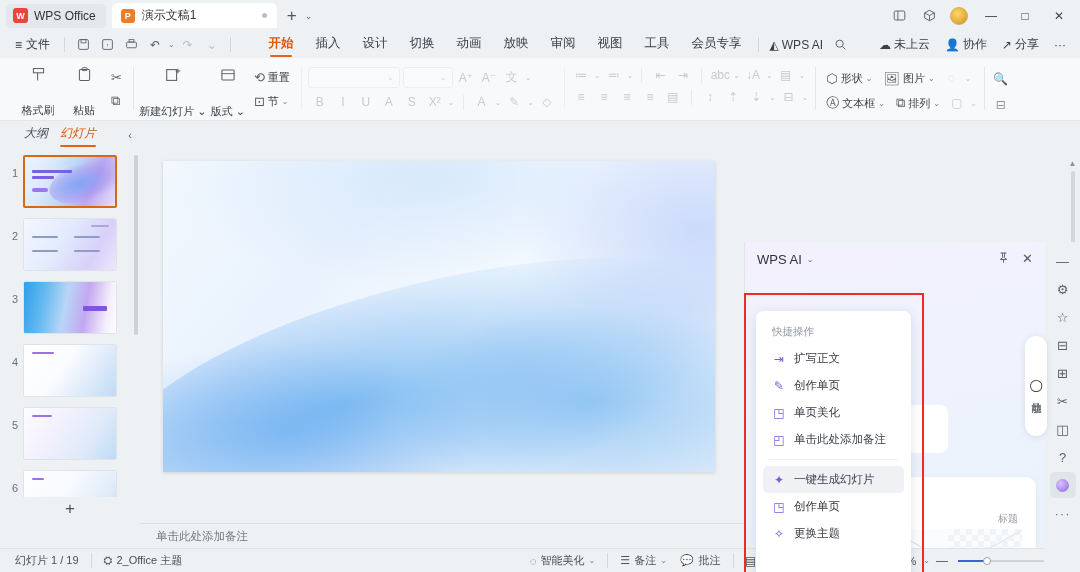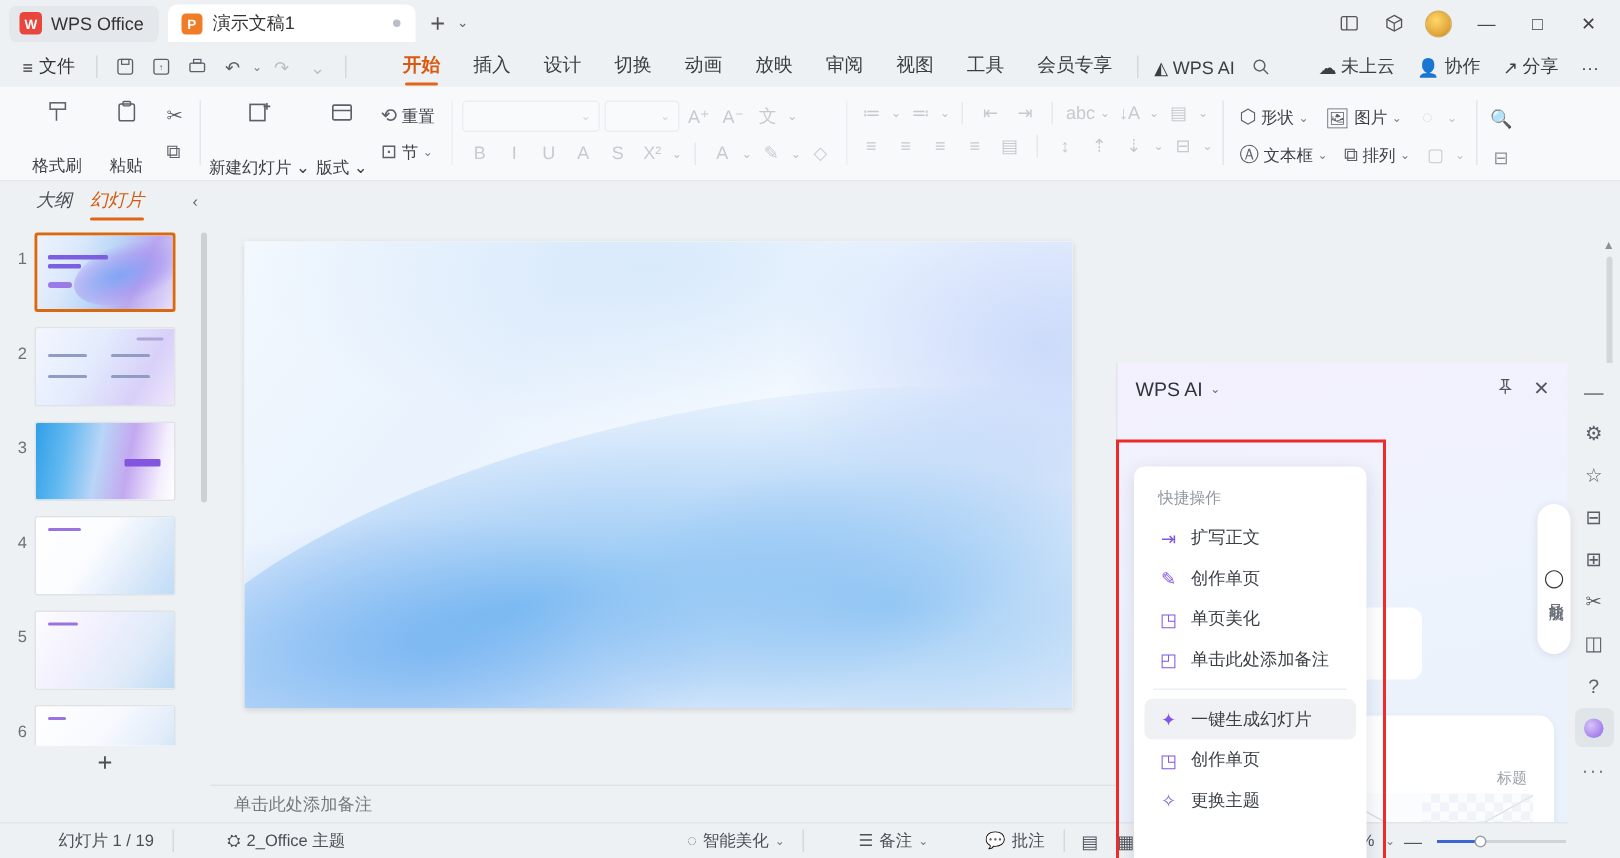--- a/index.html
+++ b/index.html
@@ -246,21 +246,21 @@
     z-index:46;
   }
   .rail-float .vt { writing-mode:vertical-rl; font-size:10px; color:#6a7078; }
 
   
   .statusbar {
     position:absolute; left:0; bottom:0; width:1080px; height:24px;
     background:#eef1f4; border-top:1px solid #e1e5ea;
     display:flex; align-items:center; padding:0 8px; font-size:11px; color:#4a5057;
   }
-  .sb-item { display:flex; align-items:center; gap:4px; padding:0 7px; white-space:nowrap;margin-left:24px; }
+  .sb-item { display:flex; align-items:center; gap:4px; padding:0 7px; white-space:nowrap; }
   .sb-right { margin-left:auto; display:flex; align-items:center; }
   .sb-ico { width:24px; height:18px; display:flex; align-items:center; justify-content:center; font-size:12px; color:#51575e; }
   .play-btn {
     width:20px; height:15px; border-radius:3px; background:#f04a2a; color:#fff;
     display:flex; align-items:center; justify-content:center; font-size:8px;
   }
   .zoom-slider { display:flex; align-items:center; gap:0; margin:0 4px; }
   .zs-track { width:86px; height:2px; background:#cfd4d9; position:relative; }
   .zs-fill { position:absolute; left:0; top:0; height:2px; width:28px; background:#3b66d4; }
   .zs-knob { position:absolute; left:25px; top:-3px; width:8px; height:8px; border-radius:50%; background:#fff; border:1px solid #9aa2ab; }

